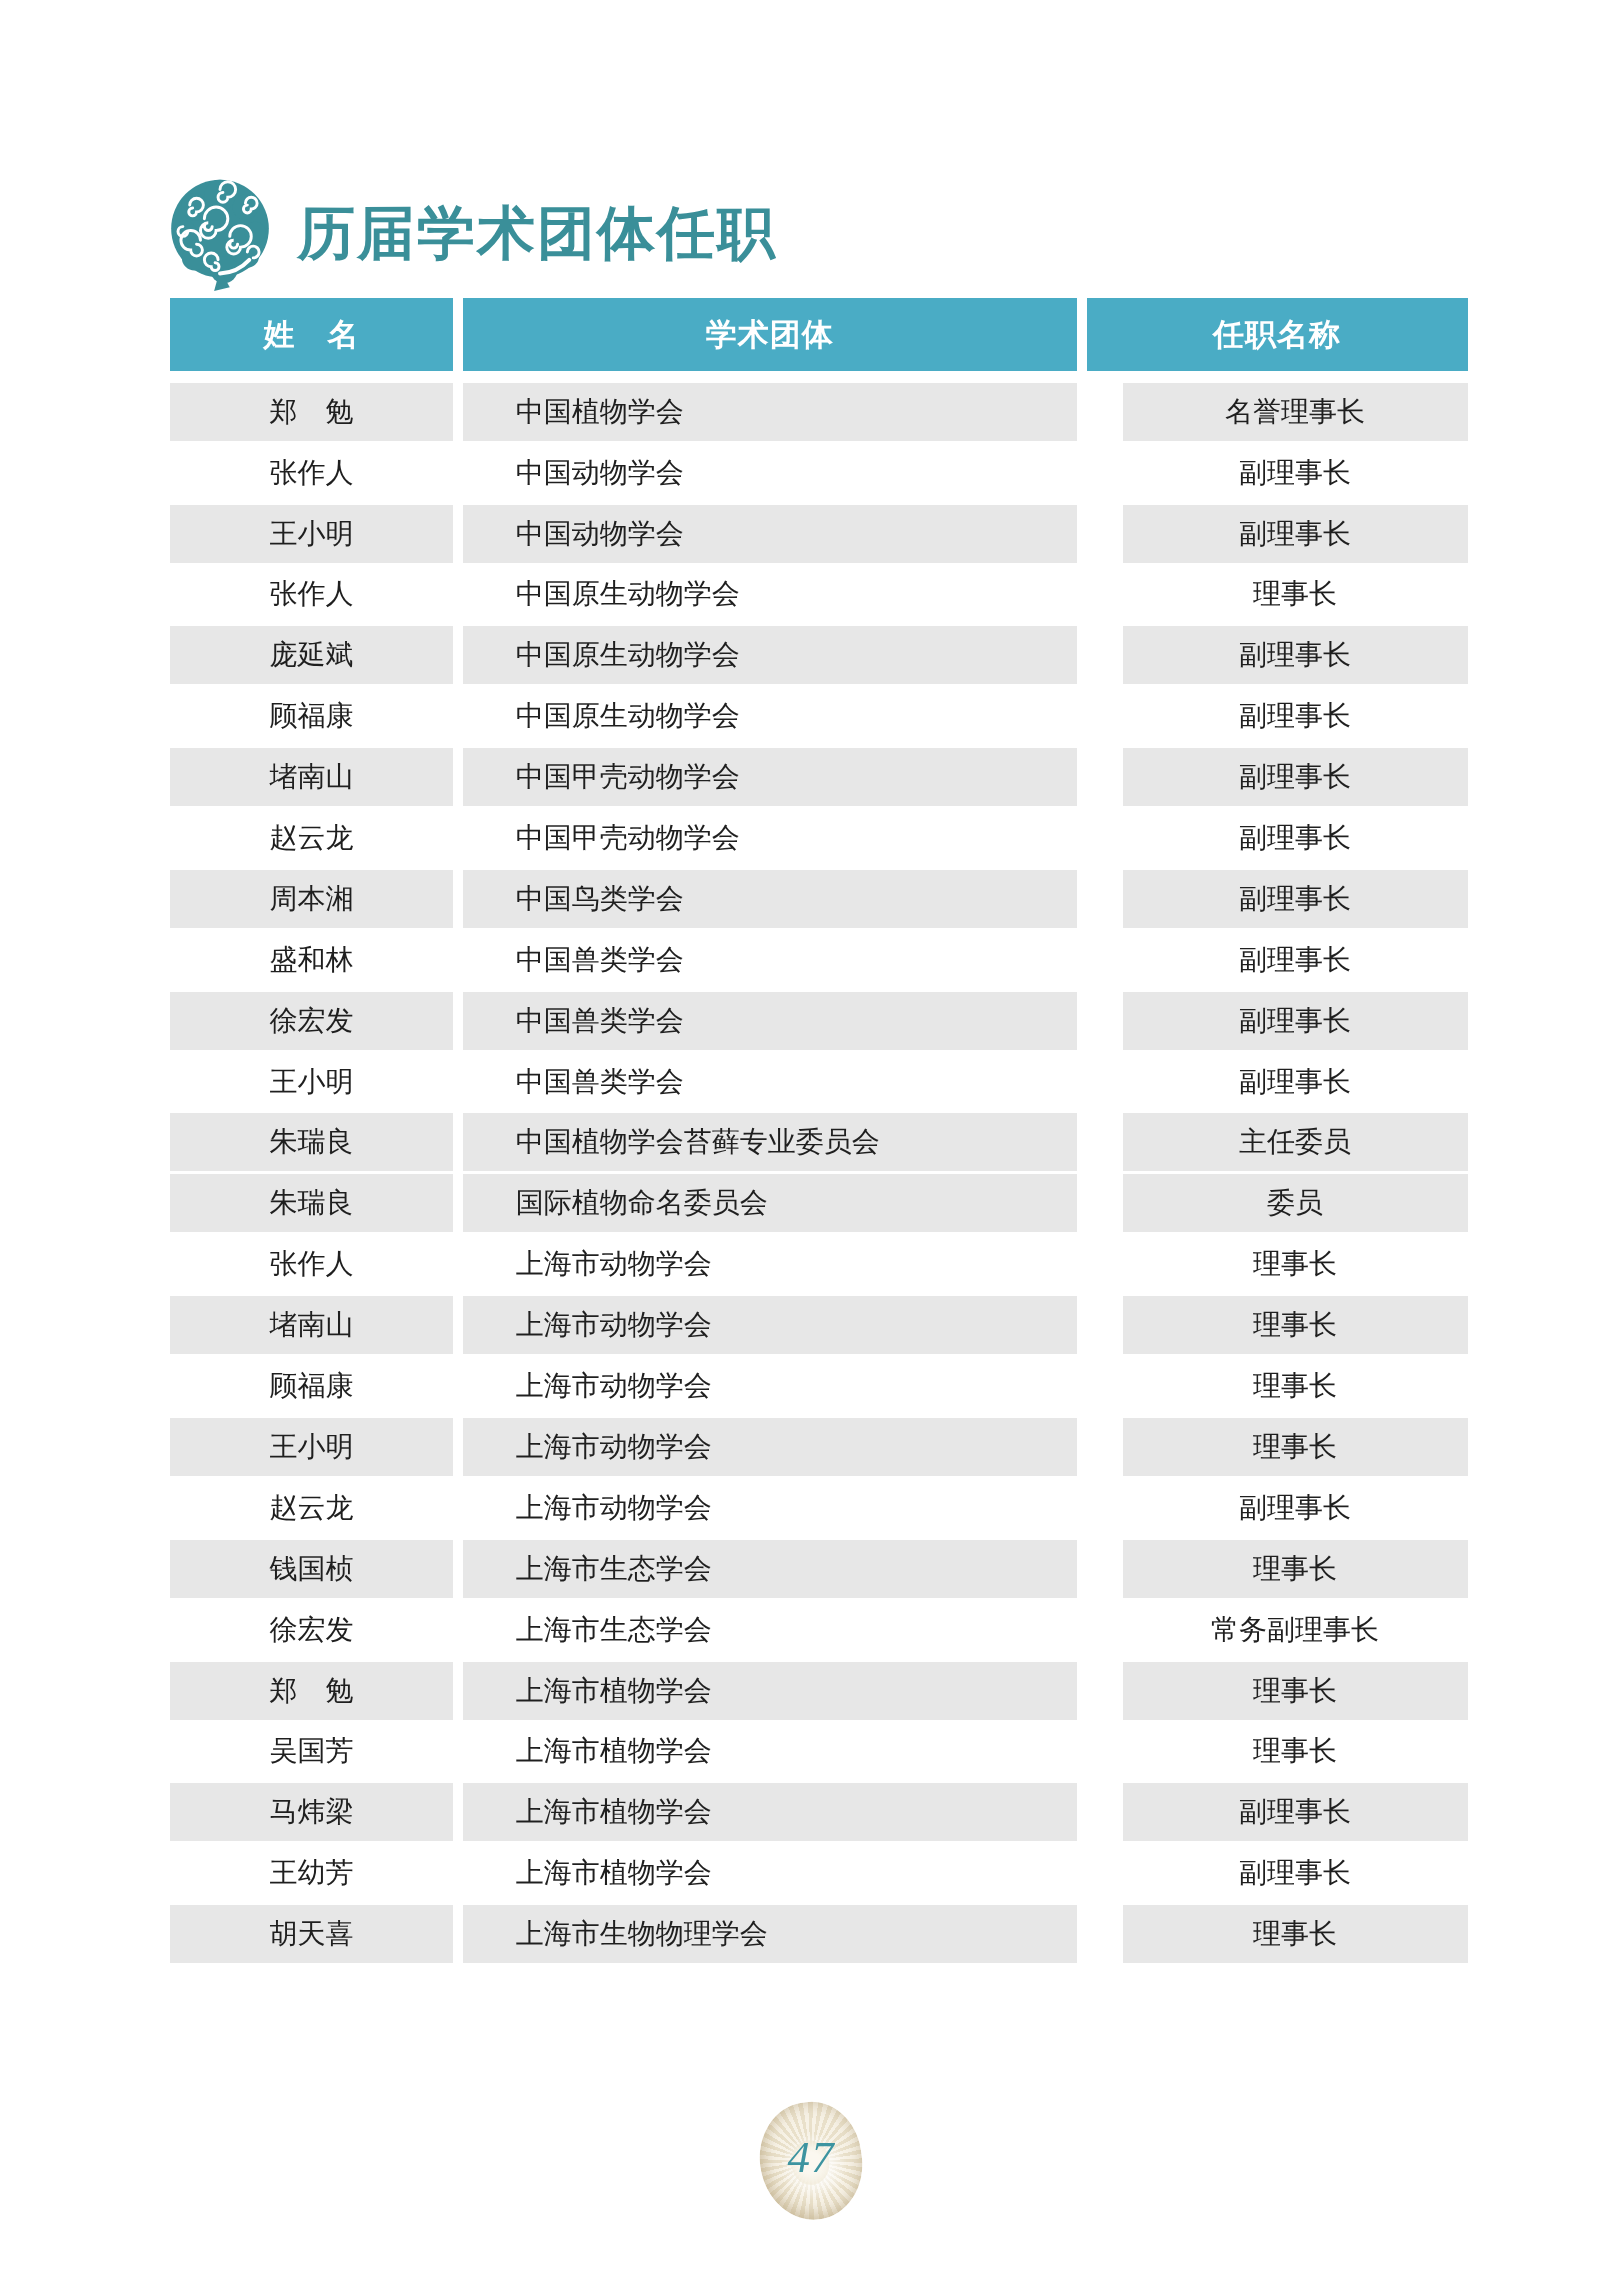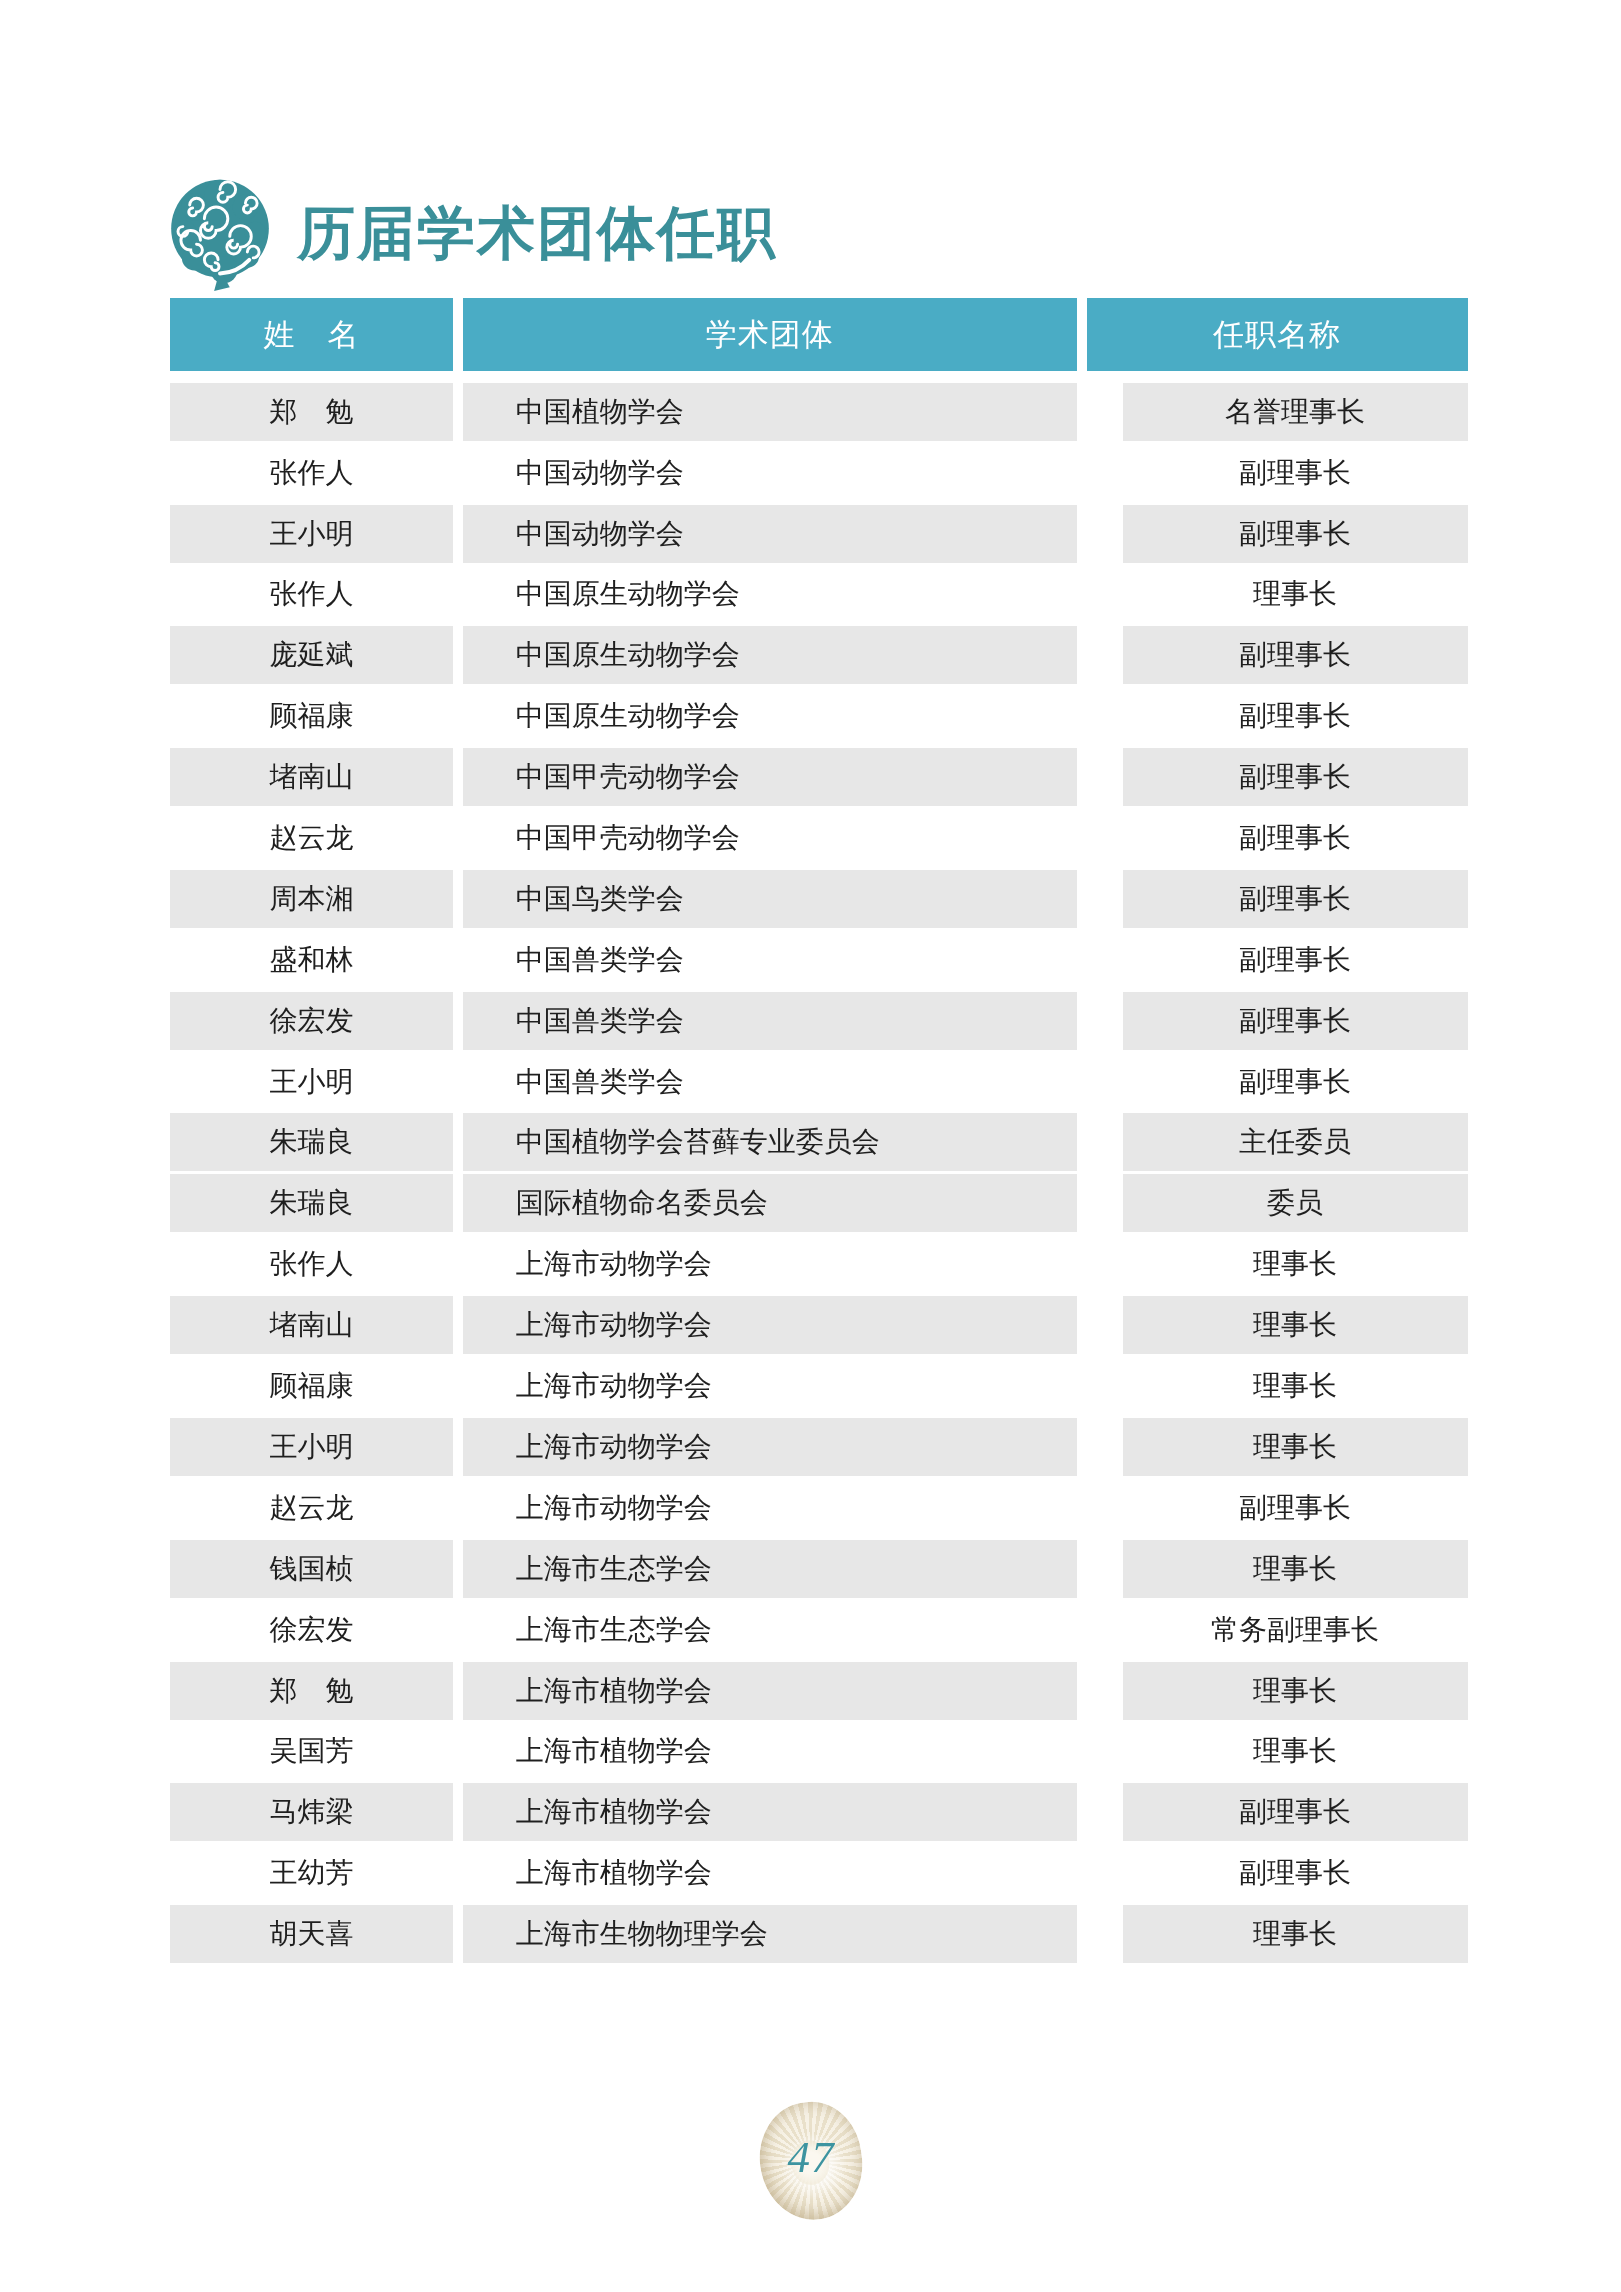--- a/index.html
+++ b/index.html
@@ -37,21 +37,21 @@
   .thead,.trow{
     display:grid;
     grid-template-columns:283px 614px 381px;
     column-gap:9.8px;
   }
   .thead{height:73px;margin-bottom:11.8px;}
   .thead .hcell{
     background:var(--teal-header);
     color:#ffffff;
     font-family:"Liberation Sans","DejaVu Sans",sans-serif;
-    font-weight:normal;
+    font-weight:bold;
     font-size:31px;
     display:flex;align-items:center;justify-content:center;
     letter-spacing:1px;
   }
   .trow{height:58px;margin-bottom:2.9px;}
   .trow .cell{
     display:flex;align-items:center;
     font-size:28px;
     color:var(--text-dark);
     background:transparent;

